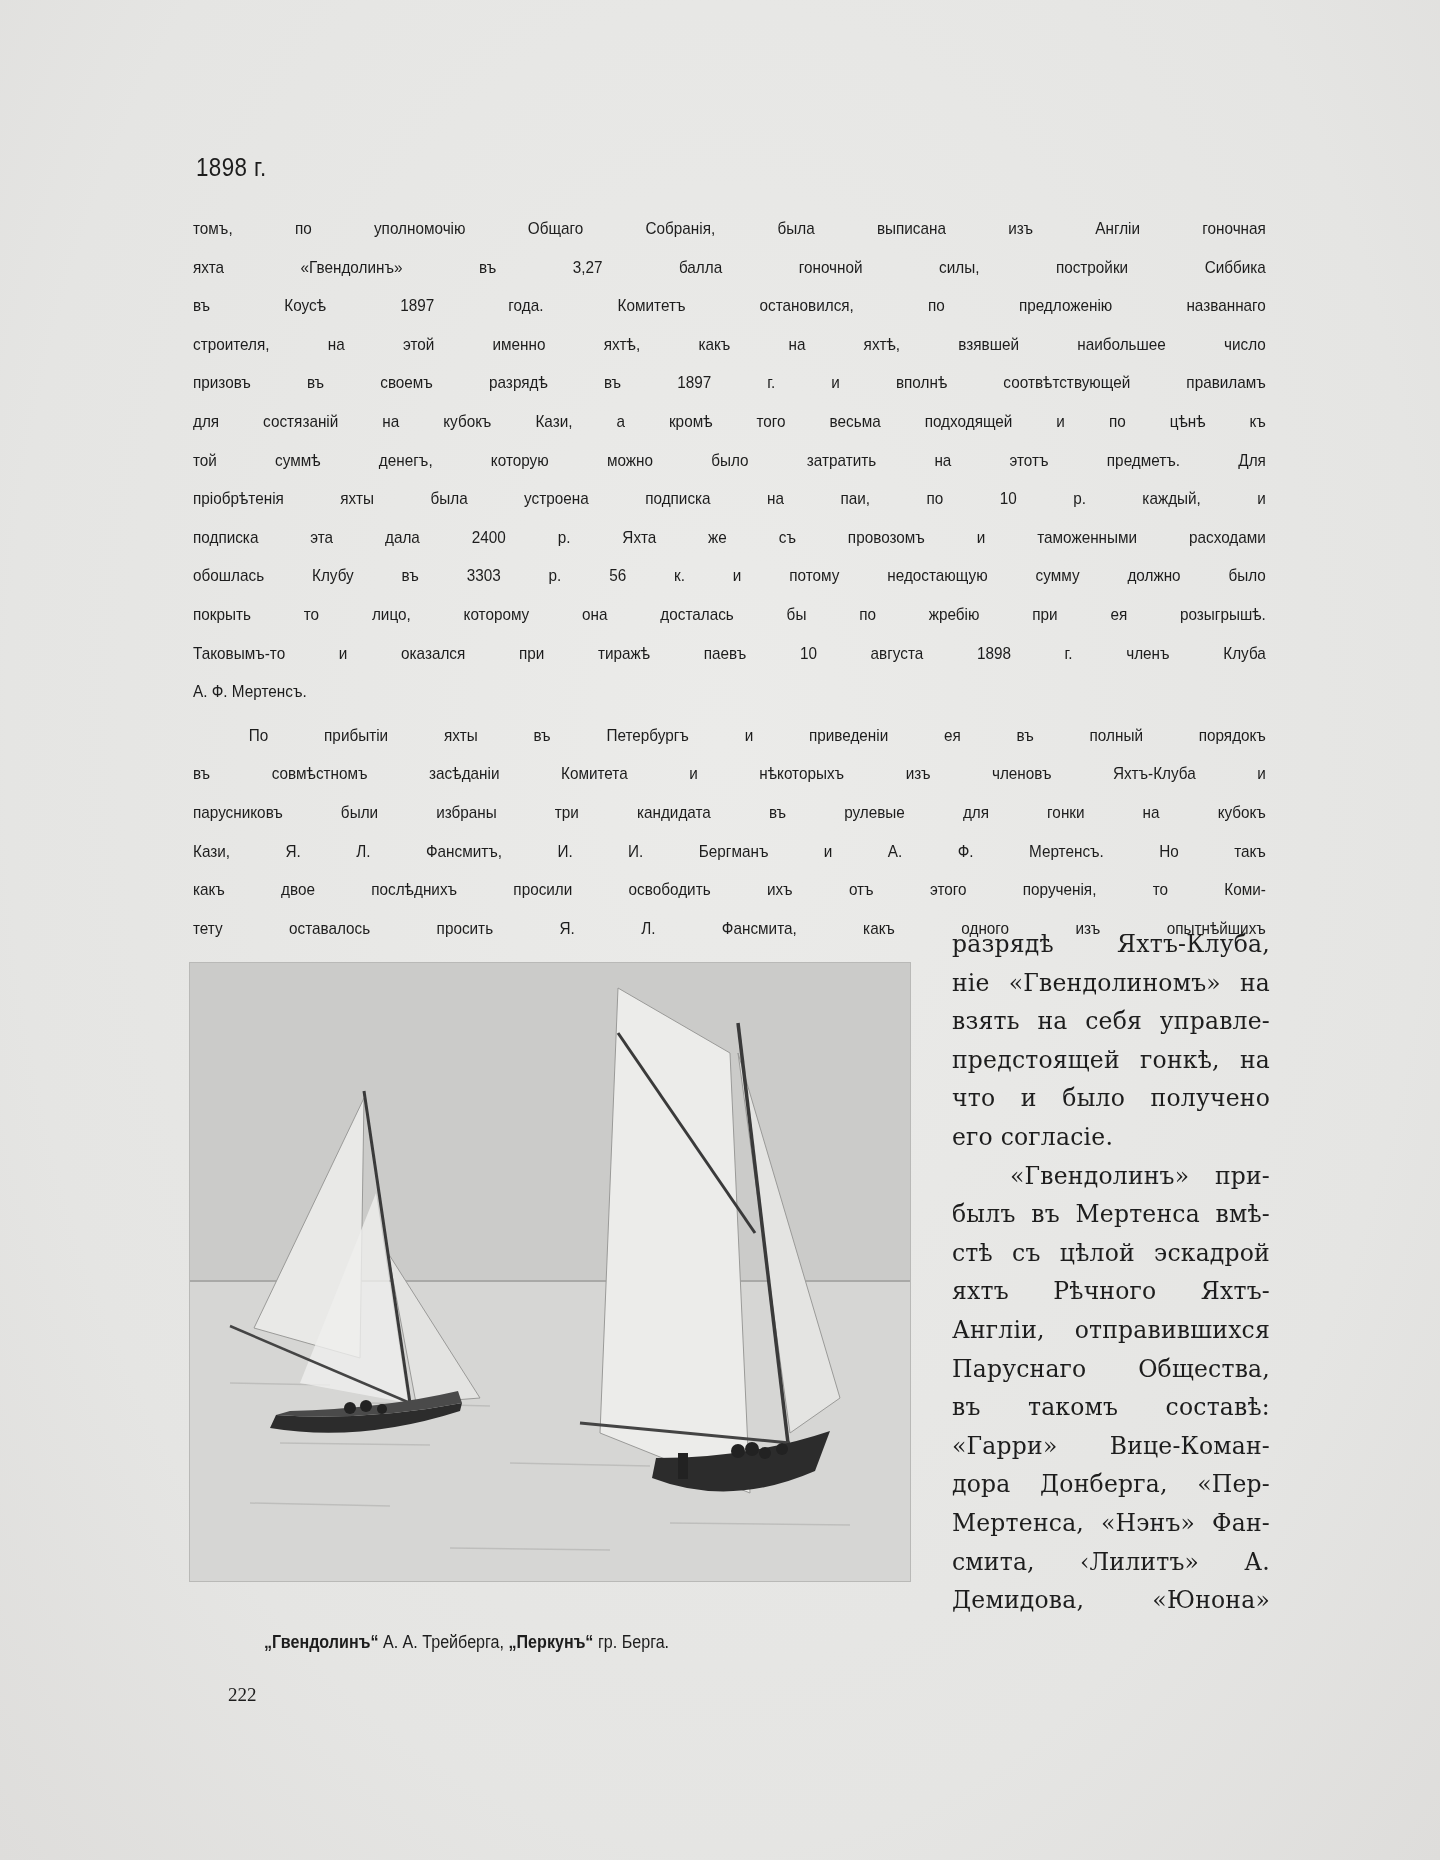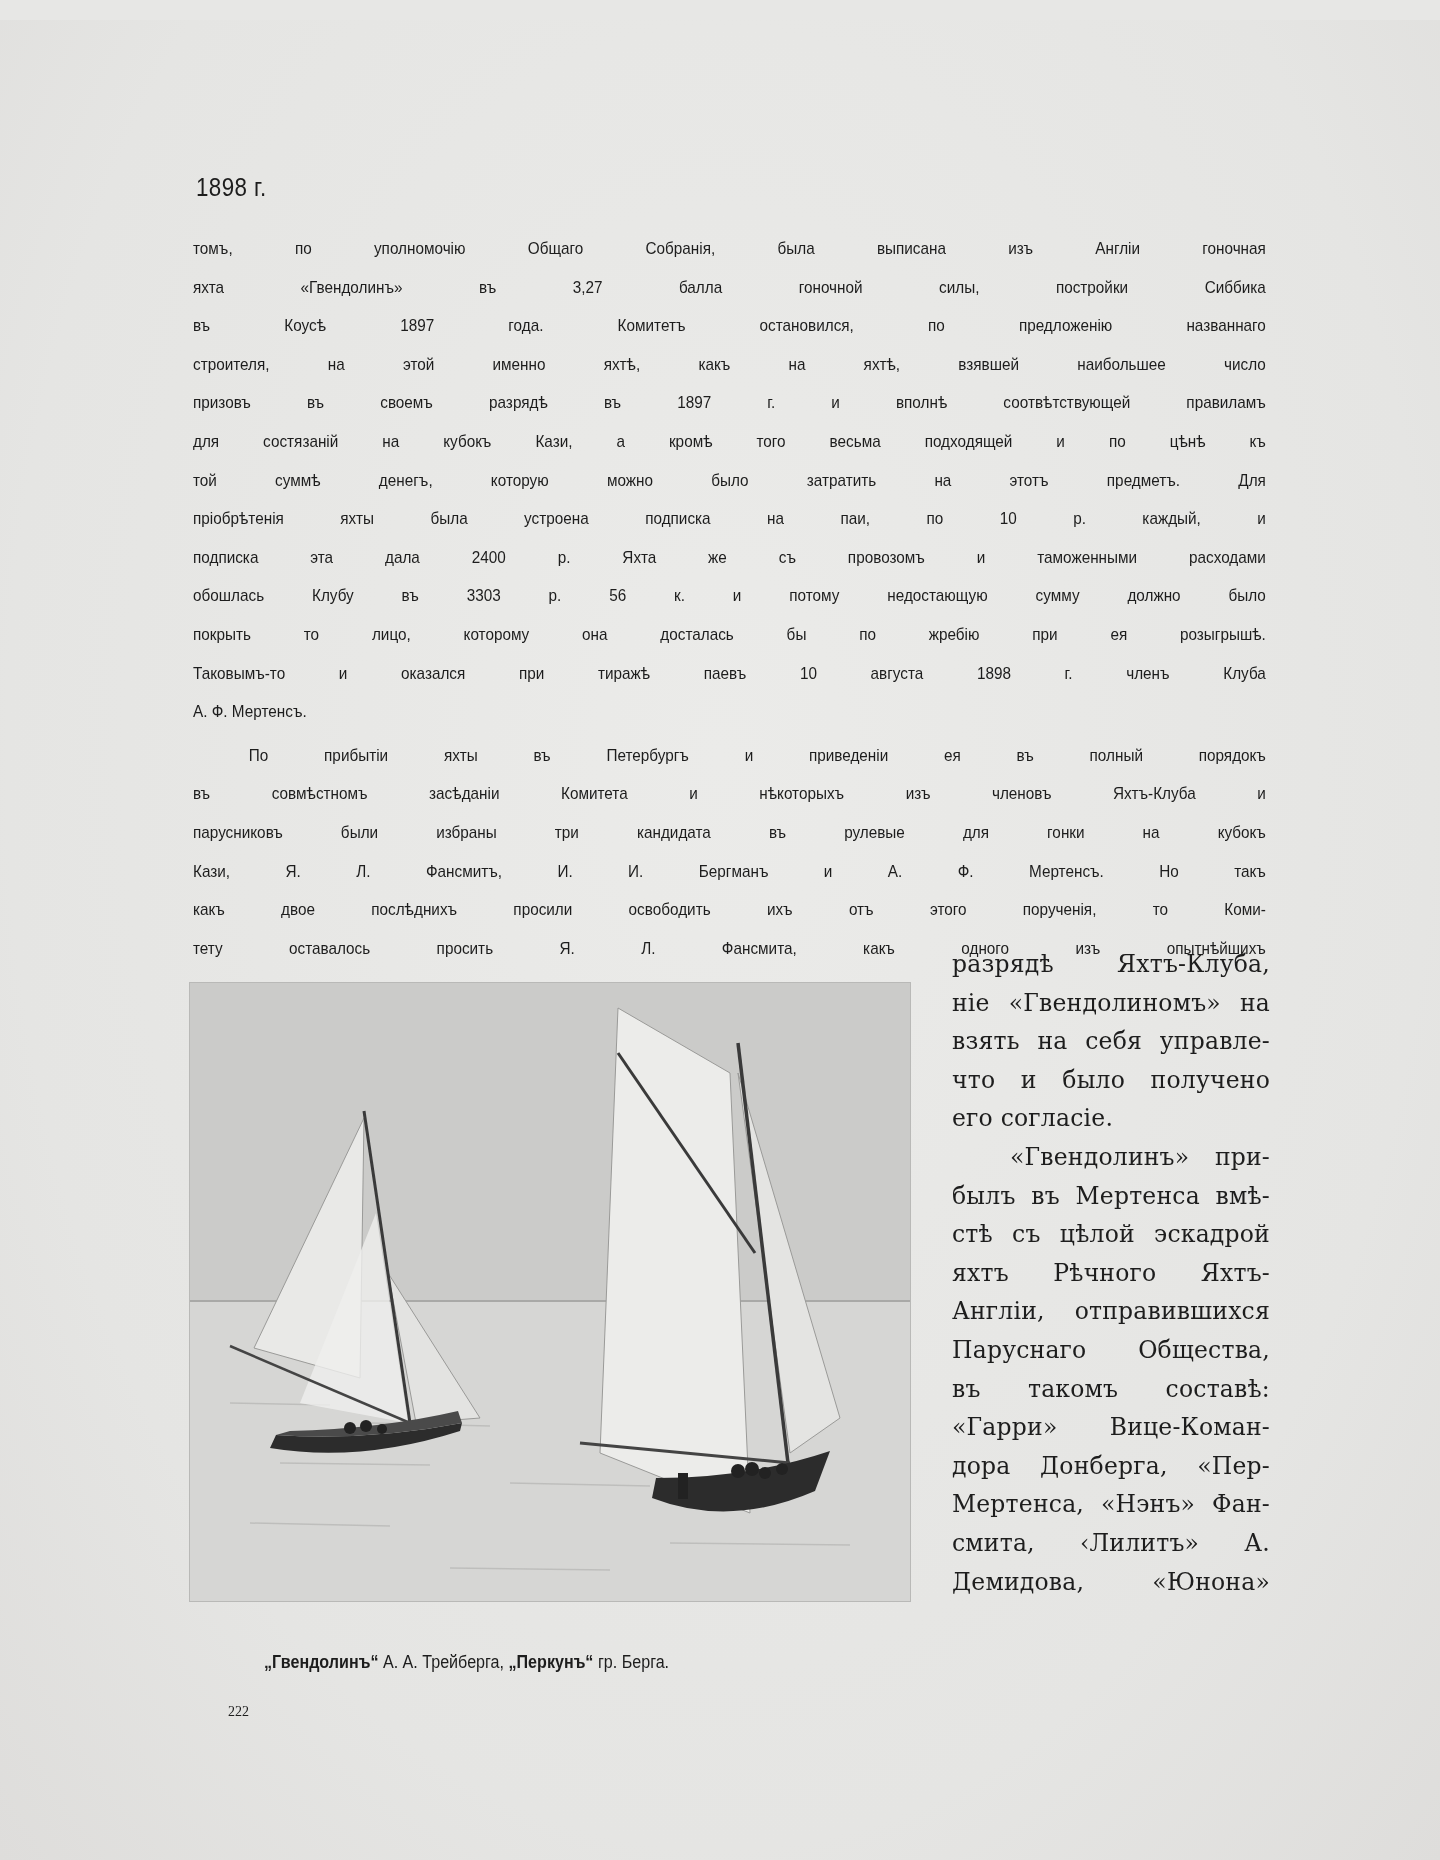--- a/index.html
+++ b/index.html
@@ -6,21 +6,20 @@
   body {
     width: 1440px; height: 1860px;
     background: #e7e7e5;
     position: relative; overflow: hidden;
     color: #1d1d1d;
   }
   .page {
     position: absolute; inset: 0;
     background:
       radial-gradient(ellipse at 50% 40%, #ebebe9 0%, #e5e5e3 70%, #dedddb 100%);
-    margin-top: 20px;
   }
   .running-head {
     position: absolute; left: 196px; top: 152px;
     font-family: "Liberation Sans", sans-serif;
     font-size: 26px; letter-spacing: 0.5px;
     transform: scaleX(0.86); transform-origin: left top;
   }
   .body-text {
     position: absolute; left: 193px; top: 210px; width: 1072px;
     font-family: "Liberation Sans", sans-serif;
@@ -56,21 +55,21 @@
     position: absolute; left: 264px; top: 1632px;
     font-family: "Liberation Sans", sans-serif;
     font-size: 17.5px; white-space: nowrap;
     transform: scaleX(0.92); transform-origin: left top;
   }
   .caption .bold { font-weight: bold; }
 
   .folio {
     position: absolute; left: 228px; top: 1684px;
     font-family: "Liberation Serif", serif;
-    font-size: 14px;
+    font-size: 19px;
   }
 </style>
 </head>
 <body>
 
 <div class="page">
 
   <div class="running-head">1898 г.</div>
 
   <div class="body-text">
@@ -96,20 +95,21 @@
       <span class="line">Кази, Я. Л. Фансмитъ, И. И. Бергманъ и А. Ф. Мертенсъ. Но такъ</span>
       <span class="line">какъ двое послѣднихъ просили освободить ихъ отъ этого порученія, то Коми-</span>
       <span class="line">тету оставалось просить Я. Л. Фансмита, какъ одного изъ опытнѣйшихъ</span>
     </div>
   </div>
 
   <div class="side-text">
     <span class="line">разрядѣ Яхтъ-Клуба,</span>
     <span class="line">ніе «Гвендолиномъ» на</span>
     <span class="line">взять на себя управле-</span>
+    <span class="line">предстоящей гонкѣ, на</span>
     <span class="line">что и было получено</span>
     <span class="line last">его согласіе.</span>
     <span class="line indent">«Гвендолинъ» при-</span>
     <span class="line">былъ въ Мертенса вмѣ-</span>
     <span class="line">стѣ съ цѣлой эскадрой</span>
     <span class="line">яхтъ Рѣчного Яхтъ-</span>
     <span class="line">Англіи, отправившихся</span>
     <span class="line">Паруснаго Общества,</span>
     <span class="line">въ такомъ составѣ:</span>
     <span class="line">«Гарри» Вице-Коман-</span>

